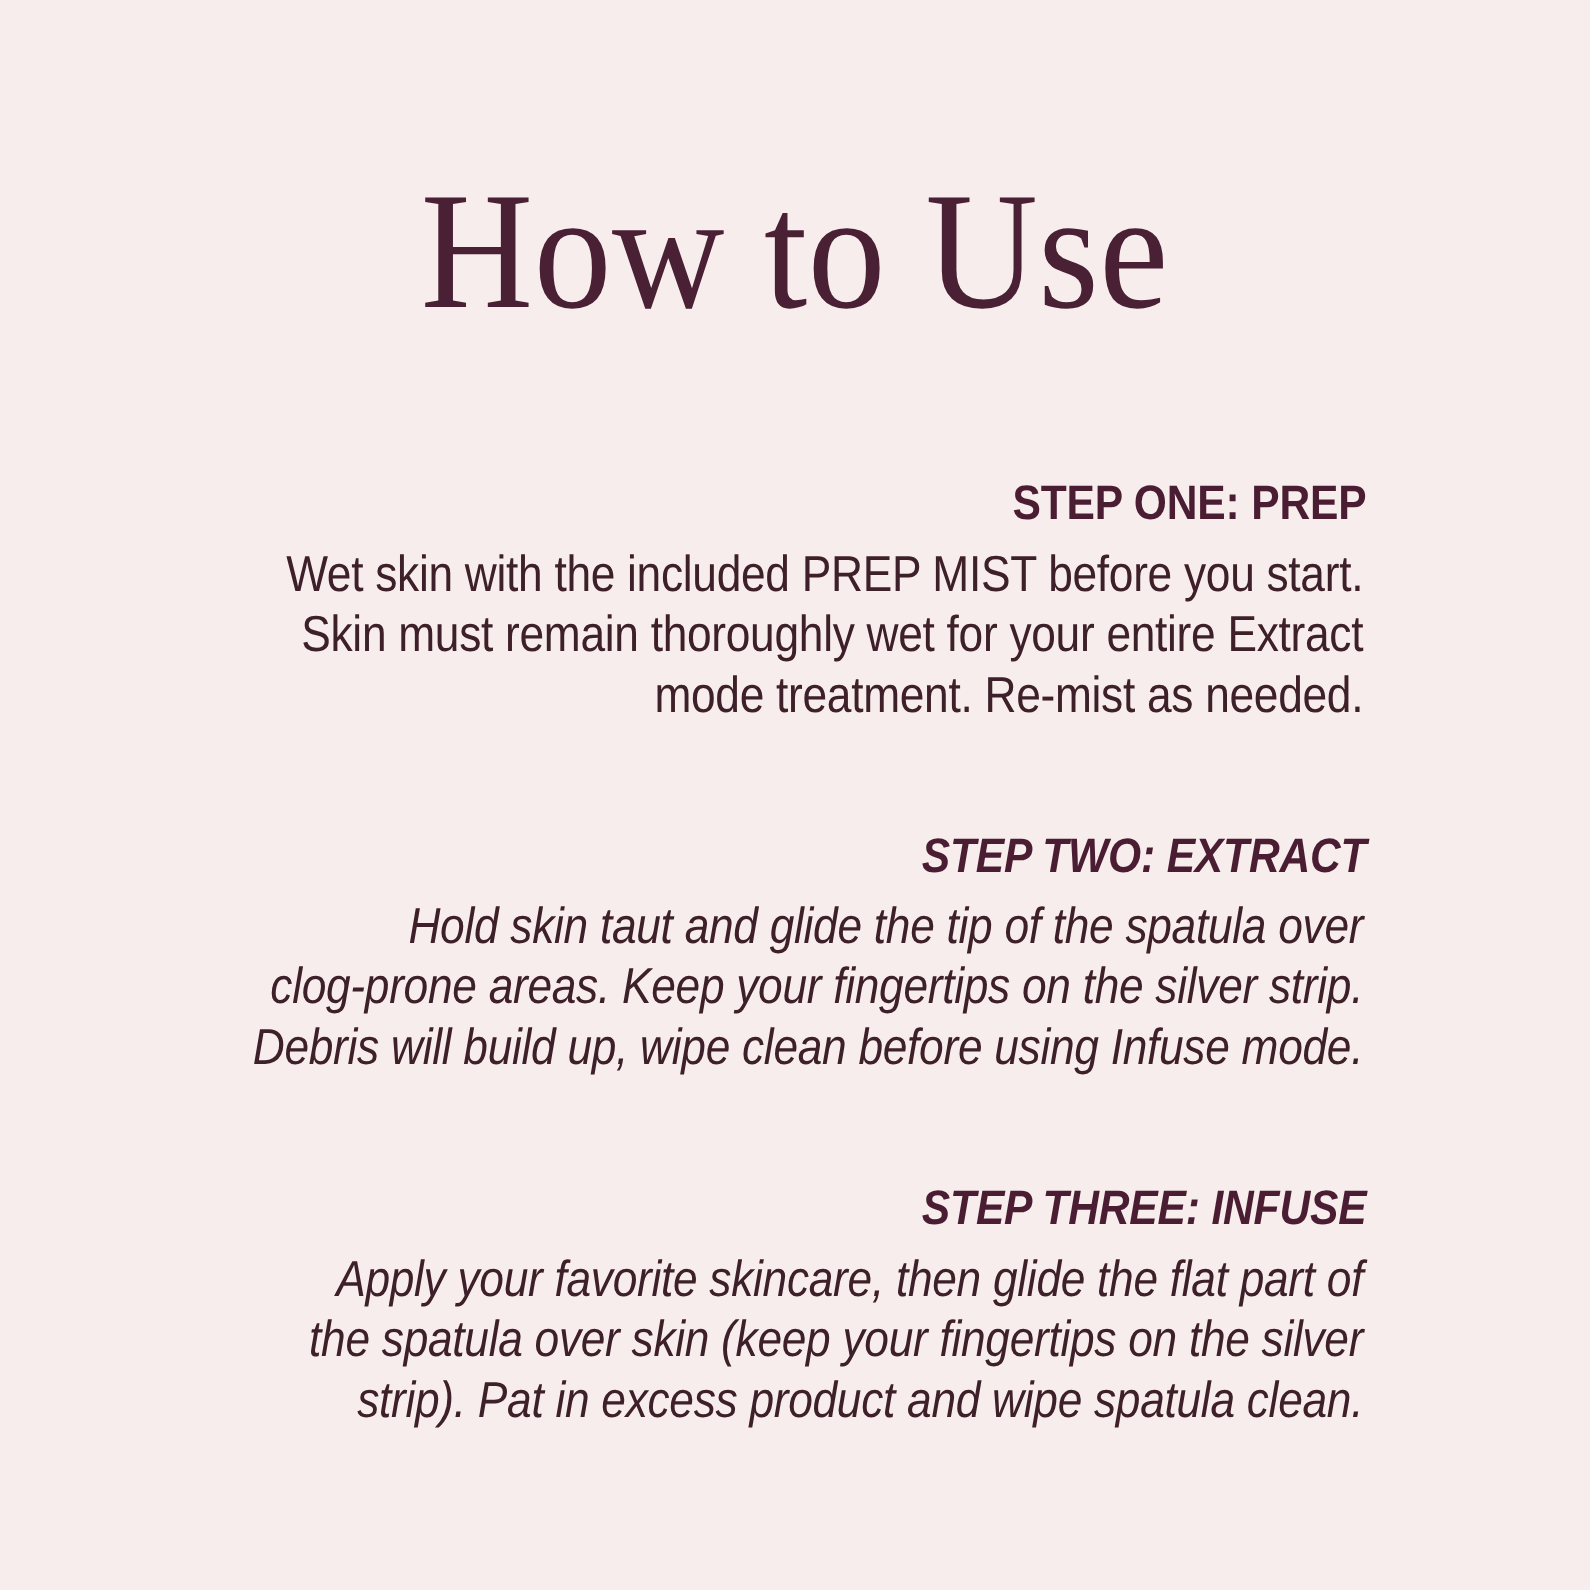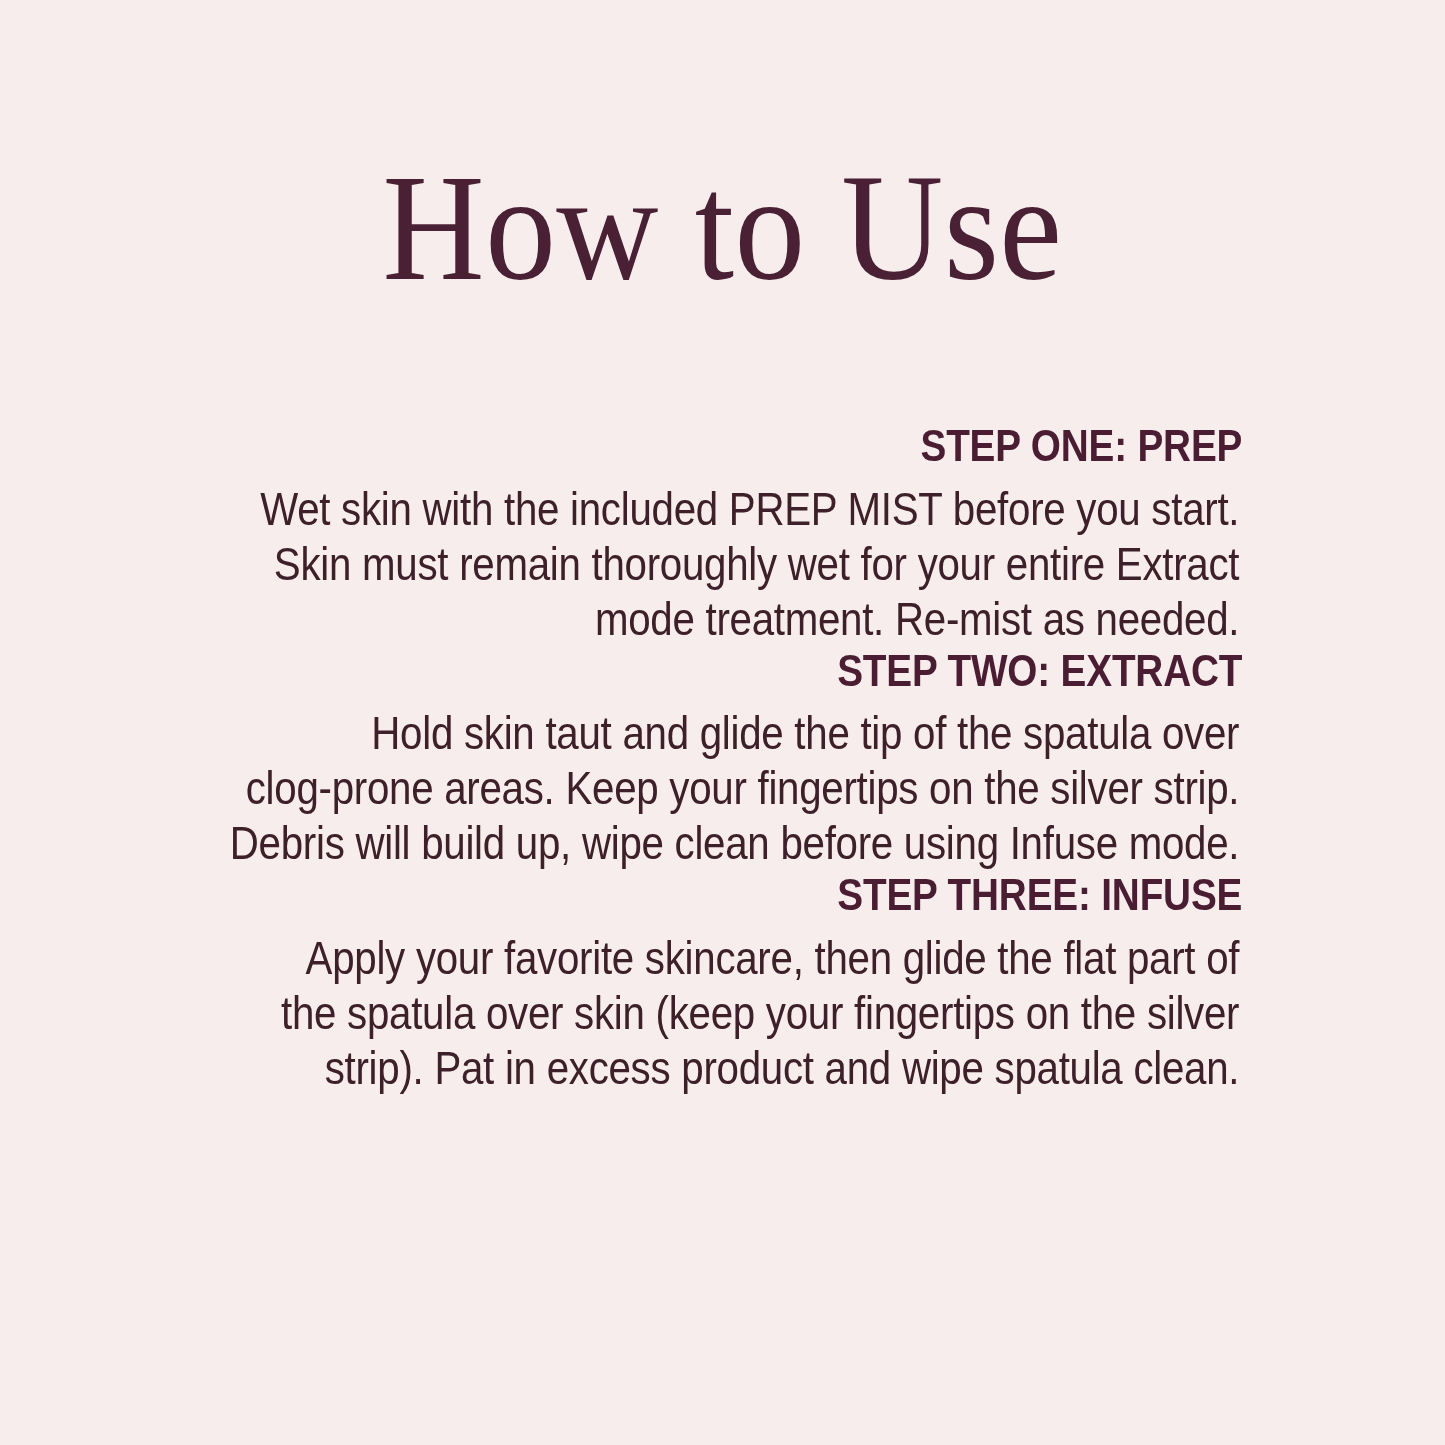--- a/index.html
+++ b/index.html
@@ -16,20 +16,21 @@
 
   #page {
     position: relative;
     width: 1445px;
     height: 1445px;
     background: #f7edec;
     box-sizing: border-box;
     display: flex;
     flex-direction: column;
     align-items: center;
+    gap: 12px;
   }
 
   
   .title {
     font-family: "Liberation Serif", "DejaVu Serif", serif;
     font-size: 152px;
     line-height: 1;
     font-weight: 400;
     color: #4a2035;
     letter-spacing: 0.5px;
@@ -49,20 +50,22 @@
     flex-direction: column;
     align-items: center;
   }
 
   .step {
     width: 100%;
     text-align: right;
   }
 
   .step + .step {
+    margin-top: 96px;
+    font-style: italic;
   }
 
   .step-heading {
     font-family: "Liberation Sans Narrow", "Liberation Sans", sans-serif;
     font-size: 44px;
     font-weight: 700;
     color: #4a1d33;
     letter-spacing: -0.2px;
     line-height: 1.08;
     margin: 0 0 12px 0;

